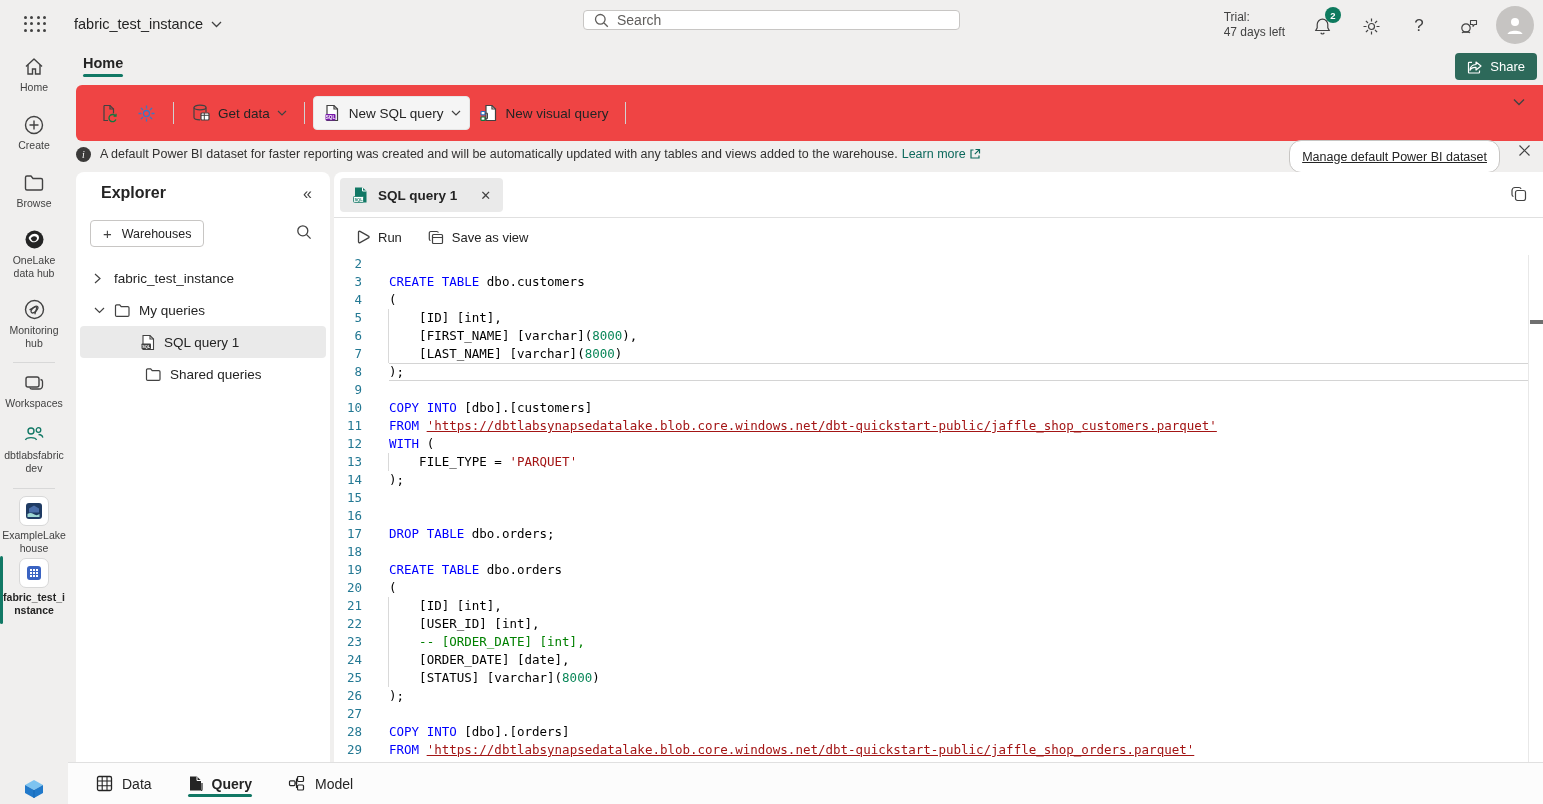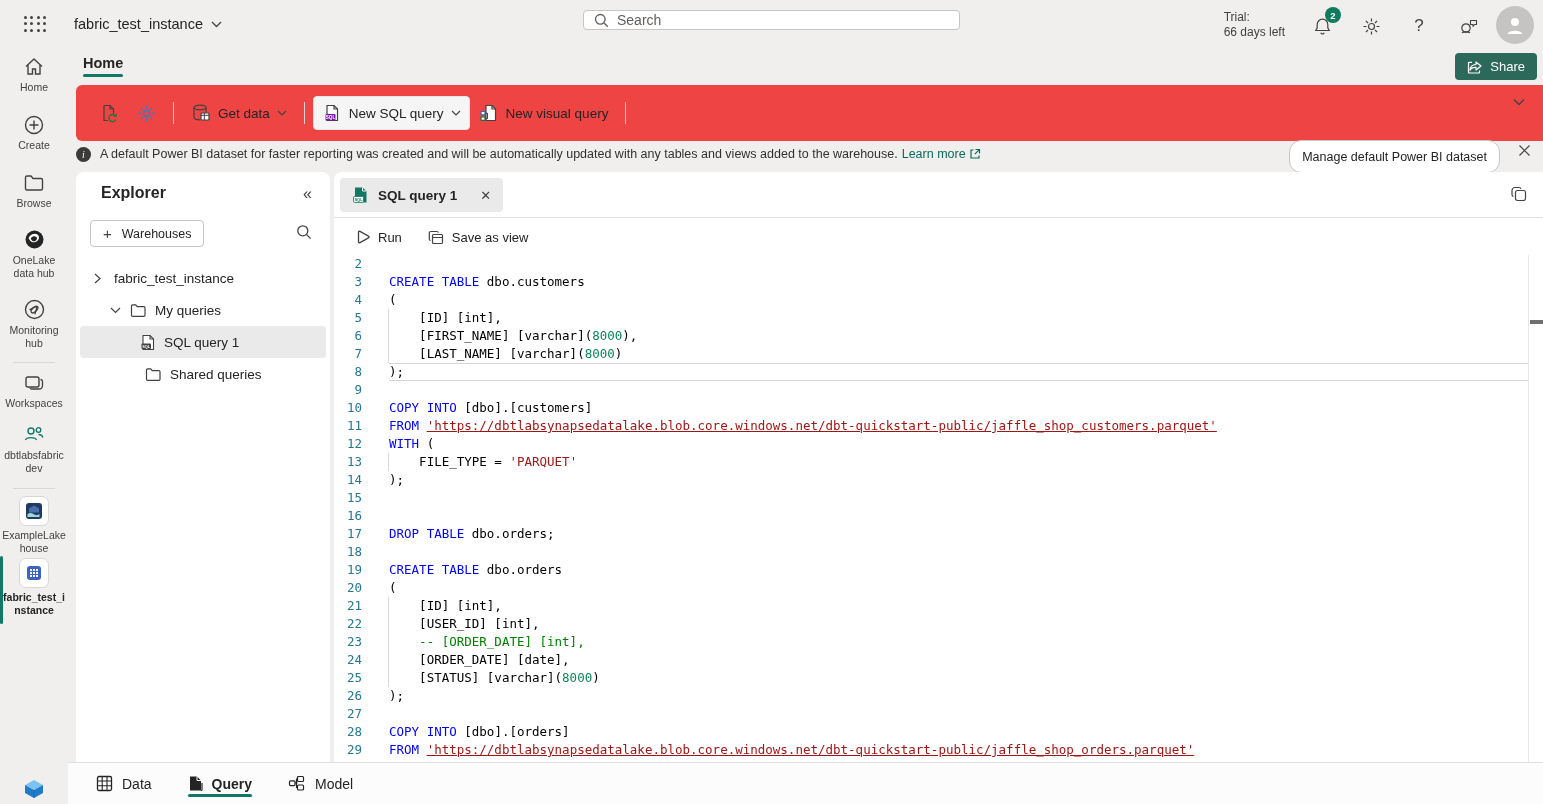--- a/index.html
+++ b/index.html
@@ -39,21 +39,21 @@
   .tool-btn.active { background:#f5f5f5; border:1px solid #e6e6e6; }
   .tb-sep { width:1px; height:22px; background:#d1d1d1; margin:0 8px; }
   .ribbon-chevron { position:absolute; right:18px; top:13px; cursor:pointer; }
 
   
   .banner { position:absolute; left:76px; top:138px; right:0; height:32px; display:flex; align-items:center; font-size:12.5px; color:#323130;}
   .banner .info-ic { width:15px; height:15px; border-radius:50%; background:#3b3a39; color:#fff; font-size:10px; font-style:italic;
                      display:flex; align-items:center; justify-content:center; margin-right:9px; font-family:"Liberation Serif",serif; flex:none;}
   .learn-more { color:#0c695c; margin-left:4px; cursor:pointer; display:flex; align-items:center; gap:3px;}
   .manage-btn { position:absolute; right:43px; top:2px; height:33px; border:1px solid #c8c6c4; background:#fff; border-radius:12px;
-                font-size:12.5px; color:#242424; padding:0 12px; cursor:pointer; font-family:"Liberation Sans",sans-serif;}
+                font-size:12.5px; color:#242424; padding:0 12px; cursor:pointer; font-family:"Liberation Sans",sans-serif;text-decoration:underline;}
   .banner-close { position:absolute; right:12px; top:6px; cursor:pointer; color:#424242;}
 
   
   .rail { position:absolute; left:0; top:50px; width:68px; bottom:0; }
   .rail-item { position:absolute; left:0; width:68px; display:flex; flex-direction:column; align-items:center; gap:3px; cursor:pointer;}
   .rail-item .lbl { font-size:10.5px; color:#424242; line-height:13px; text-align:center; width:64px; overflow-wrap:anywhere;}
   .rail-item.selected .lbl { font-weight:bold; color:#242424; }
   .rail-divider { position:absolute; left:13px; width:42px; height:1px; background:#d8d8d8; }
   .rail-selbar { position:absolute; left:0; width:3px; border-radius:2px; background:#117865; }
   .tile { width:30px; height:30px; border:1px solid #d8d8d8; border-radius:7px; background:#fff; display:flex; align-items:center; justify-content:center;}
@@ -126,21 +126,21 @@
   </div>
   <div class="search">
     <svg width="15" height="15" viewBox="0 0 15 15">
         <circle cx="6.3" cy="6.3" r="4.8" fill="none" stroke="#605e5c" stroke-width="1.3"></circle>
         <path d="M10 10l3.8 3.8" stroke="#605e5c" stroke-width="1.3"></path>
       </svg>
     <input placeholder="Search" style="">
   </div>
   <div class="trial">
     <div>Trial:</div>
-    <div>66 days left</div>
+    <div>47 days left</div>
   </div>
   <div class="tb-ic" style="right:210px;">
     <svg width="19" height="19" viewBox="0 0 19 19">
         <path d="M9.5 2.2a5.3 5.3 0 0 1 5.3 5.3v3.4l1.4 2.6H2.8l1.4-2.6V7.5A5.3 5.3 0 0 1 9.5 2.2z" fill="none" stroke="#424242" stroke-width="1.2"></path>
         <path d="M7.8 15.8a1.8 1.8 0 0 0 3.4 0" fill="none" stroke="#424242" stroke-width="1.2"></path>
       </svg>
     <span class="badge">2</span>
   </div>
   <div class="tb-ic" style="right:161px;">
     <svg width="19" height="19" viewBox="0 0 19 19">
@@ -370,21 +370,21 @@
   </span>
   <div class="tree">
     <div class="tree-row" style="padding-left:18px;">
       <span class="chev">
           <svg width="7" height="11" viewBox="0 0 7 11">
             <path d="M1 1l5 4.5L1 10" fill="none" stroke="#424242" stroke-width="1.2"></path>
           </svg>
         </span>
       <span>fabric_test_instance</span>
     </div>
-    <div class="tree-row" style="padding-left:34px;">
+    <div class="tree-row" style="padding-left:18px;">
       <span class="chev">
           <svg width="11" height="7" viewBox="0 0 11 7">
             <path d="M1 1l4.5 4.5L10 1" fill="none" stroke="#424242" stroke-width="1.2"></path>
           </svg>
         </span>
       <svg width="17" height="15" viewBox="0 0 17 15">
           <path d="M1.5 3a1.2 1.2 0 0 1 1.2-1.2h3l1.5 1.8h6.6a1.2 1.2 0 0 1 1.2 1.2v7.4a1.2 1.2 0 0 1-1.2 1.2H2.7a1.2 1.2 0 0 1-1.2-1.2z" fill="none" stroke="#424242" stroke-width="1.2"></path>
         </svg>
       <span>My queries</span>
     </div>

